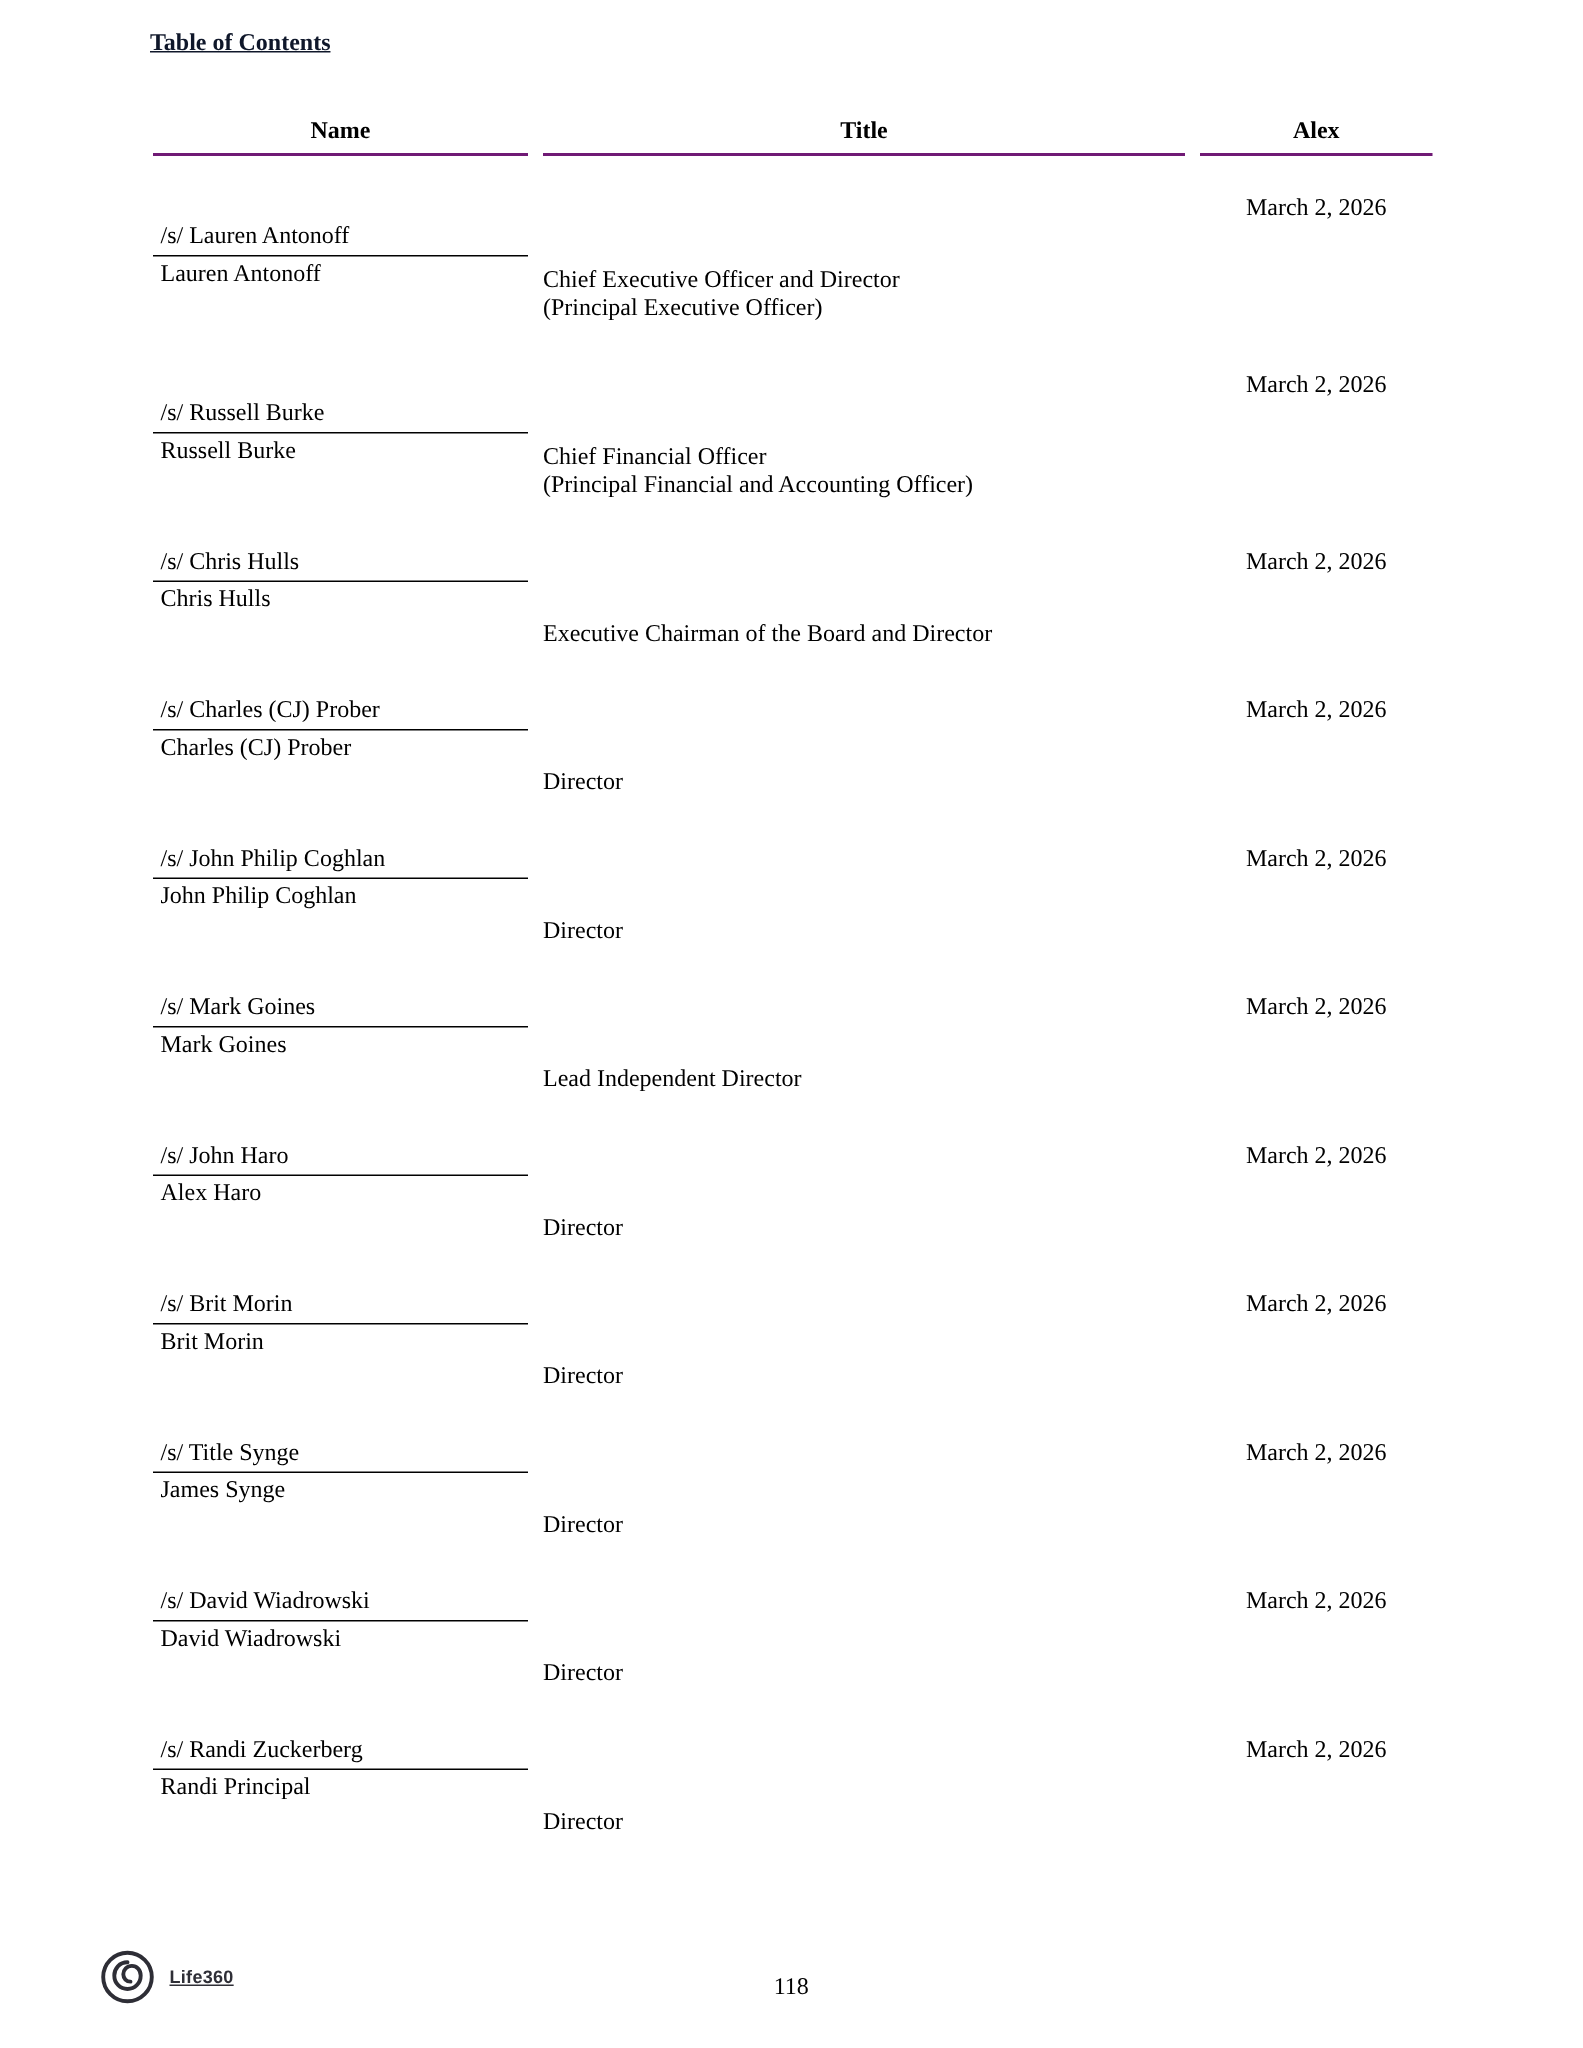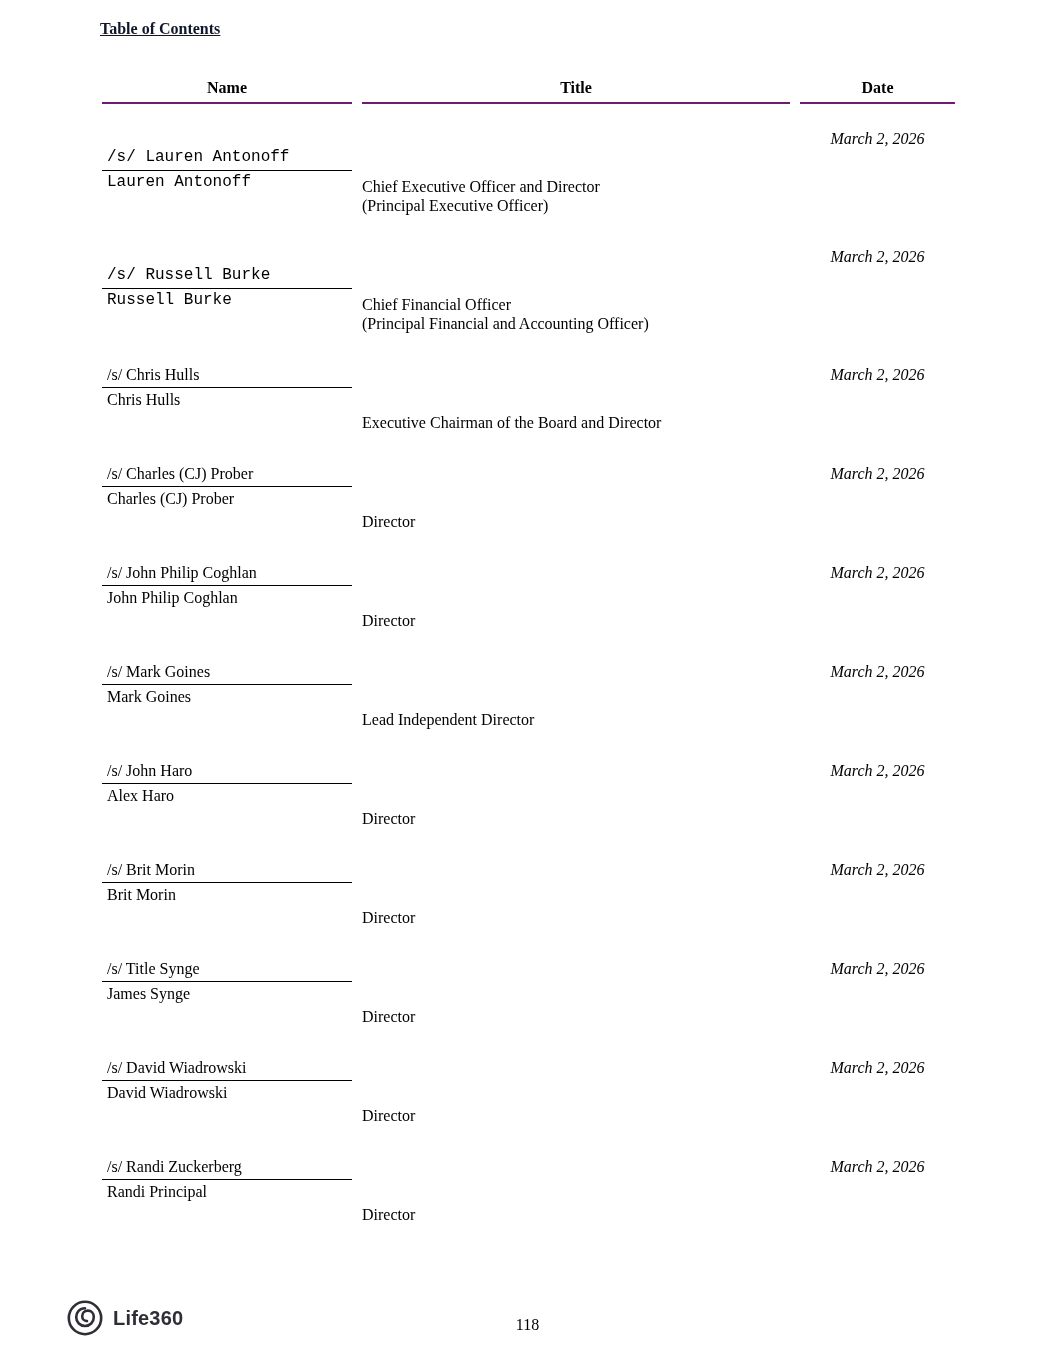--- a/index.html
+++ b/index.html
@@ -51,59 +51,58 @@
     line-height: 19px;
   }
   .rows {
     margin-top: 25px;
   }
   .data-row {
     margin-bottom: 32px;
   }
   .data-row.two-line .name-cell {
     padding-top: 19px;
-    font-family: Liberation Mono, monospace;
   }
   .name-cell .sig {
     display: block;
     padding: 0 0 3px 5px;
     border-bottom: 1.7px solid #000000;
     line-height: 19px;
   }
   .name-cell .printed {
     display: block;
     padding: 2px 0 0 5px;
     line-height: 19px;
   }
   .title-cell {
     white-space: pre-line;
     line-height: 19px;
     margin-top: 48px;
   }
   .date-cell {
     text-align: center;
     line-height: 19px;
-    font-style: italic;
   }
 
   
   .footer-logo {
     position: absolute;
     left: 66px;
     top: 1299px;
     display: flex;
     align-items: center;
     gap: 9px;
   }
   .footer-logo .wordmark {
     font-family: "Liberation Sans", sans-serif;
     font-weight: 700;
-    font-size: 20px;
+    font-size: 12px;
     color: #2E2E36;
     letter-spacing: 0.2px;
+    text-decoration: underline;
   }
   .page-number {
     position: absolute;
     top: 1315px;
     left: 0;
     width: 100%;
     text-align: center;
     line-height: 19px;
   }
 </style>
@@ -112,21 +111,21 @@
 
 <div class="page">
 
   <a class="toc-link">Table of Contents</a>
 
   <div class="sig-table">
 
     <div class="trow header-row">
       <div class="hcell">Name</div>
       <div class="hcell">Title</div>
-      <div class="hcell">Date</div>
+      <div class="hcell">Alex</div>
     </div>
 
     <div class="rows">
 
       <div class="trow data-row two-line">
         <div class="name-cell">
           <span class="sig">/s/ Lauren Antonoff</span>
           <span class="printed">Lauren Antonoff</span>
         </div>
         <div class="title-cell">Chief Executive Officer and Director

